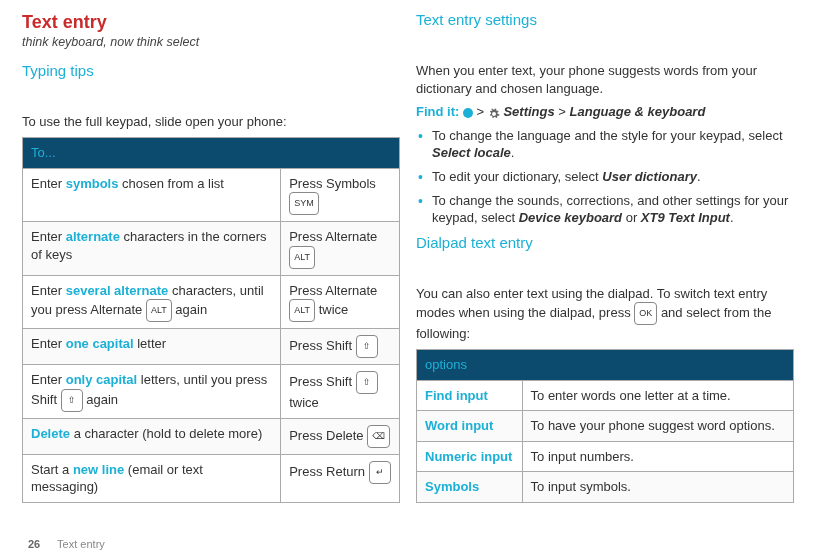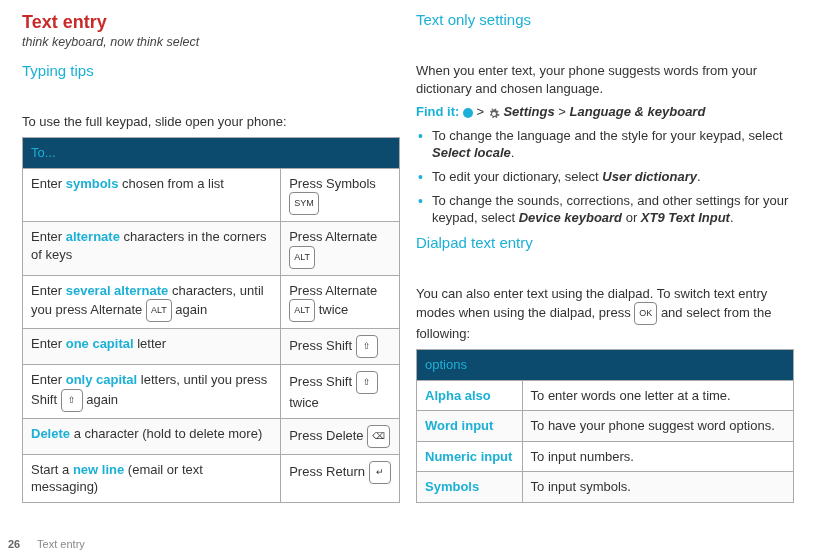--- a/index.html
+++ b/index.html
@@ -35,21 +35,21 @@
     min-width: 22px; text-align: center; background: #fff; font-family: Arial;
   }
   .icon-circle {
     display: inline-block; width: 10px; height: 10px; border-radius: 50%;
     background: #1cb0d6; vertical-align: middle;
   }
   .icon-gear {
     display:inline-block; width:12px; height:12px; vertical-align:middle; position:relative;
   }
   .icon-gear svg { width:12px; height:12px; }
-  .footer { position: absolute; bottom: 6px; left: 8px; font-size: 11px; color: #888; }
+  .footer { position: absolute; bottom: 6px; left: 28px; font-size: 11px; color: #888; }
   .footer .pn { font-weight: bold; color: #666; margin-right: 14px; }
   .options-table td:first-child { color: #1cb0d6; font-weight: bold; width: 28%; }
 </style>
 </head>
 <body>
 
 <div class="col">
   <div class="title-red">Text entry</div>
   <div class="subtitle-it">think keyboard, now think select</div>
   <div class="h-cyan">Typing tips</div>
@@ -121,21 +121,21 @@
       </td>
       <td>
         <span>Press Return </span><span class="key">↵</span>
       </td>
     </tr>
   </tbody>
     </table>
 </div>
 
 <div class="col">
-  <div class="h-cyan">Text only settings</div>
+  <div class="h-cyan">Text entry settings</div>
   <div class="intro">When you enter text, your phone suggests words from your dictionary and chosen language.</div>
 
   <div class="findit">
     <span class="findit-lbl">Find it:</span>
     <span class="icon-circle"></span>
     <span>&gt;</span>
     <span class="icon-gear">
       <svg viewBox="0 0 24 24">
           <path fill="#666" d="M12 8a4 4 0 100 8 4 4 0 000-8zm9 4l2 1-1 3-2-1a8 8 0 01-2 2l1 2-3 1-1-2h-3l-1 2-3-1 1-2a8 8 0 01-2-2l-2 1-1-3 2-1v-3l-2-1 1-3 2 1a8 8 0 012-2L6 2l3-1 1 2h3l1-2 3 1-1 2a8 8 0 012 2l2-1 1 3-2 1v3z"></path>
         </svg>
@@ -161,21 +161,21 @@
   <div class="intro">
     <span>You can also enter text using the dialpad. To switch text entry modes when using the dialpad, press </span><span class="key">OK</span><span> and select from the following:</span>
   </div>
 
   <table class="options-table">
     <tbody>
         <tr>
           <th colspan="2">options</th>
         </tr>
     <tr>
-      <td>Alpha also</td>
+      <td>Find input</td>
       <td>To enter words one letter at a time.</td>
     </tr>
     <tr>
       <td>Word input</td>
       <td>To have your phone suggest word options.</td>
     </tr>
     <tr>
       <td>Numeric input</td>
       <td>To input numbers.</td>
     </tr>

